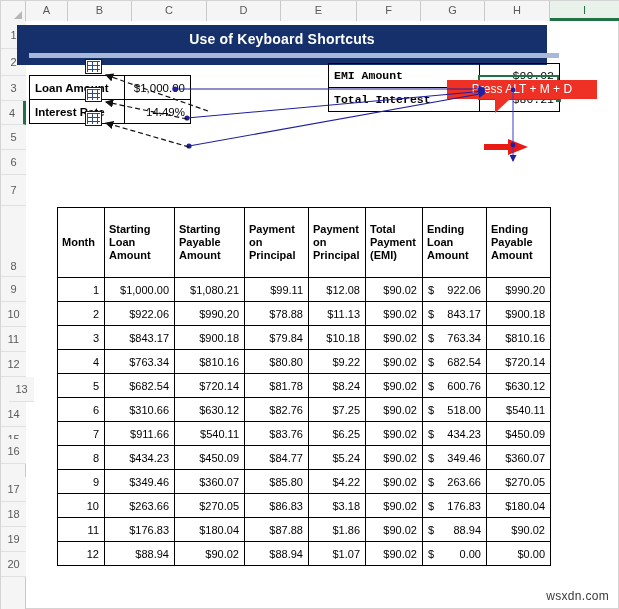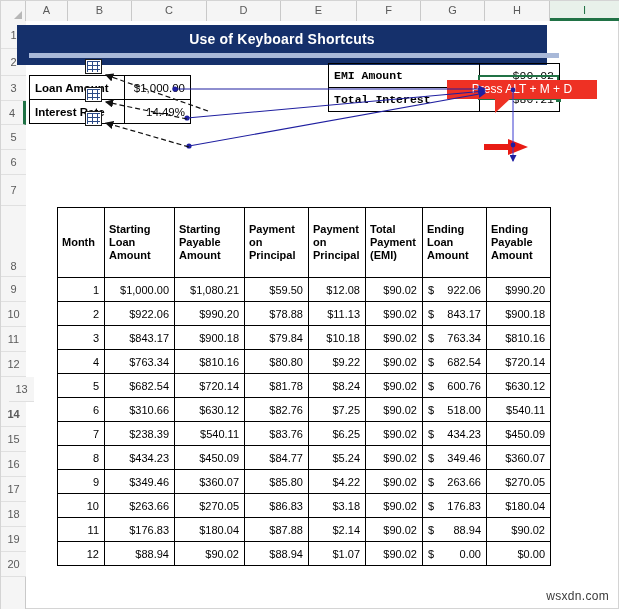--- a/index.html
+++ b/index.html
@@ -266,23 +266,23 @@
     <div class="rowh sel" style="top:80px;height:24px;line-height:24px;">4</div>
     <div class="rowh" style="top:104px;height:25px;line-height:25px;">5</div>
     <div class="rowh" style="top:129px;height:25px;line-height:25px;">6</div>
     <div class="rowh" style="top:154px;height:31px;line-height:31px;">7</div>
     <div class="rowh" style="top:185px;height:71px;line-height:120px;">8</div>
     <div class="rowh" style="top:256px;height:25px;line-height:25px;">9</div>
     <div class="rowh" style="top:281px;height:25px;line-height:25px;">10</div>
     <div class="rowh" style="top:306px;height:25px;line-height:25px;">11</div>
     <div class="rowh" style="top:331px;height:25px;line-height:25px;">12</div>
     <div class="rowh" style="top:356px;height:25px;line-height:25px;margin-left:8px;">13</div>
-    <div class="rowh" style="top:381px;height:25px;line-height:25px;font-weight:bold;">14</div>
+    <div class="rowh" style="top:381px;height:25px;line-height:25px;">14</div>
     <div class="rowh" style="top:406px;height:25px;line-height:25px;">15</div>
-    <div class="rowh" style="top:431px;height:25px;line-height:25px;">16</div>
+    <div class="rowh" style="top:418px;height:25px;line-height:25px;">16</div>
     <div class="rowh" style="top:456px;height:25px;line-height:25px;">17</div>
     <div class="rowh" style="top:481px;height:25px;line-height:25px;">18</div>
     <div class="rowh" style="top:506px;height:25px;line-height:25px;">19</div>
     <div class="rowh" style="top:531px;height:25px;line-height:25px;">20</div>
   </div>
 
   <div id="title-banner">Use of Keyboard Shortcuts</div>
   <div id="title-underline"></div>
 
   <table class="sumtable" id="sum-left">
@@ -414,21 +414,21 @@
           <span>Payable</span><br>
           <span>Amount</span>
         </th>
       </tr>
     </thead>
     <tbody id="amort-body">
         <tr>
           <td>1</td>
           <td>$1,000.00</td>
           <td>$1,080.21</td>
-          <td>$59.50</td>
+          <td>$99.11</td>
           <td>$12.08</td>
           <td>$90.02</td>
           <td class="acct">
             <span class="cur">$</span>
             <span class="num">922.06</span>
           </td>
           <td>$990.20</td>
         </tr>
         <tr>
           <td>2</td>
@@ -490,21 +490,21 @@
           <td>$7.25</td>
           <td>$90.02</td>
           <td class="acct">
             <span class="cur">$</span>
             <span class="num">518.00</span>
           </td>
           <td>$540.11</td>
         </tr>
         <tr>
           <td>7</td>
-          <td>$238.39</td>
+          <td>$911.66</td>
           <td>$540.11</td>
           <td>$83.76</td>
           <td>$6.25</td>
           <td>$90.02</td>
           <td class="acct">
             <span class="cur">$</span>
             <span class="num">434.23</span>
           </td>
           <td>$450.09</td>
         </tr>
@@ -545,21 +545,21 @@
             <span class="cur">$</span>
             <span class="num">176.83</span>
           </td>
           <td>$180.04</td>
         </tr>
         <tr>
           <td>11</td>
           <td>$176.83</td>
           <td>$180.04</td>
           <td>$87.88</td>
-          <td>$2.14</td>
+          <td>$1.86</td>
           <td>$90.02</td>
           <td class="acct">
             <span class="cur">$</span>
             <span class="num">88.94</span>
           </td>
           <td>$90.02</td>
         </tr>
         <tr>
           <td>12</td>
           <td>$88.94</td>

